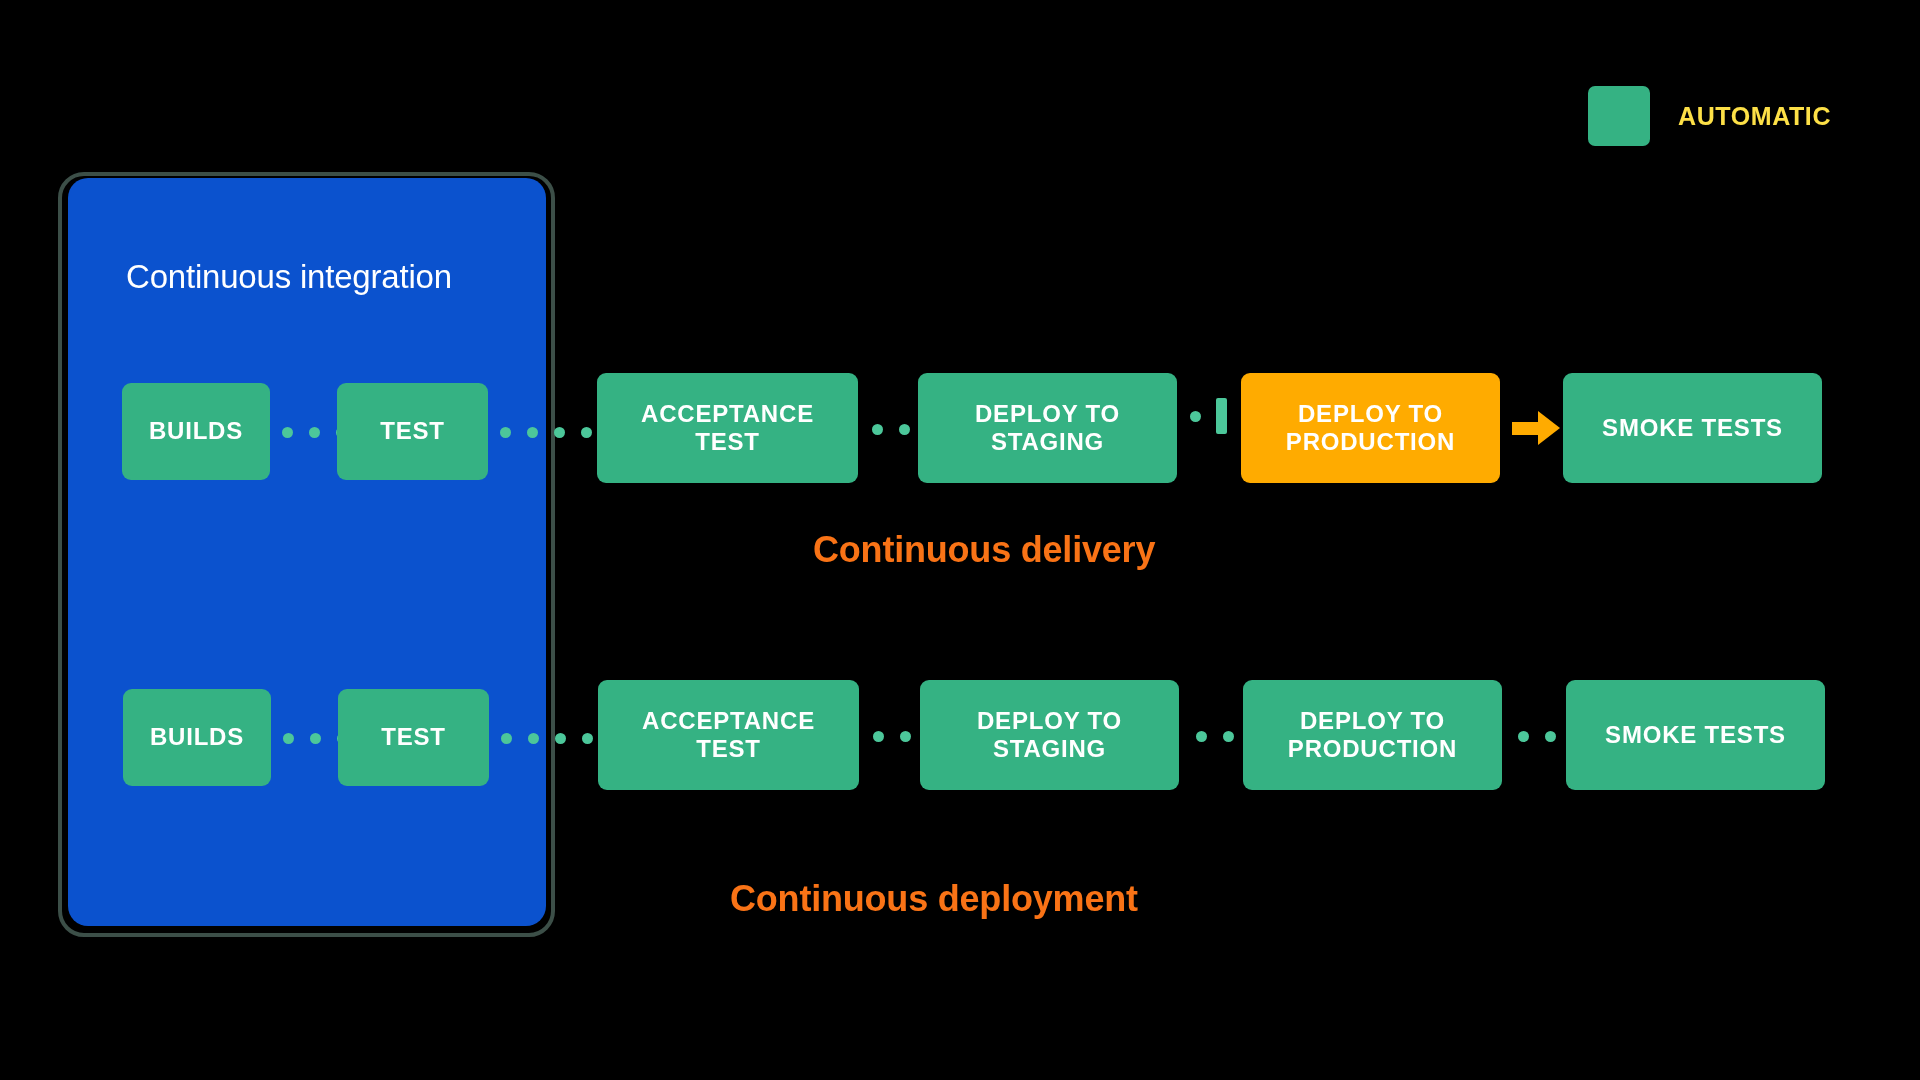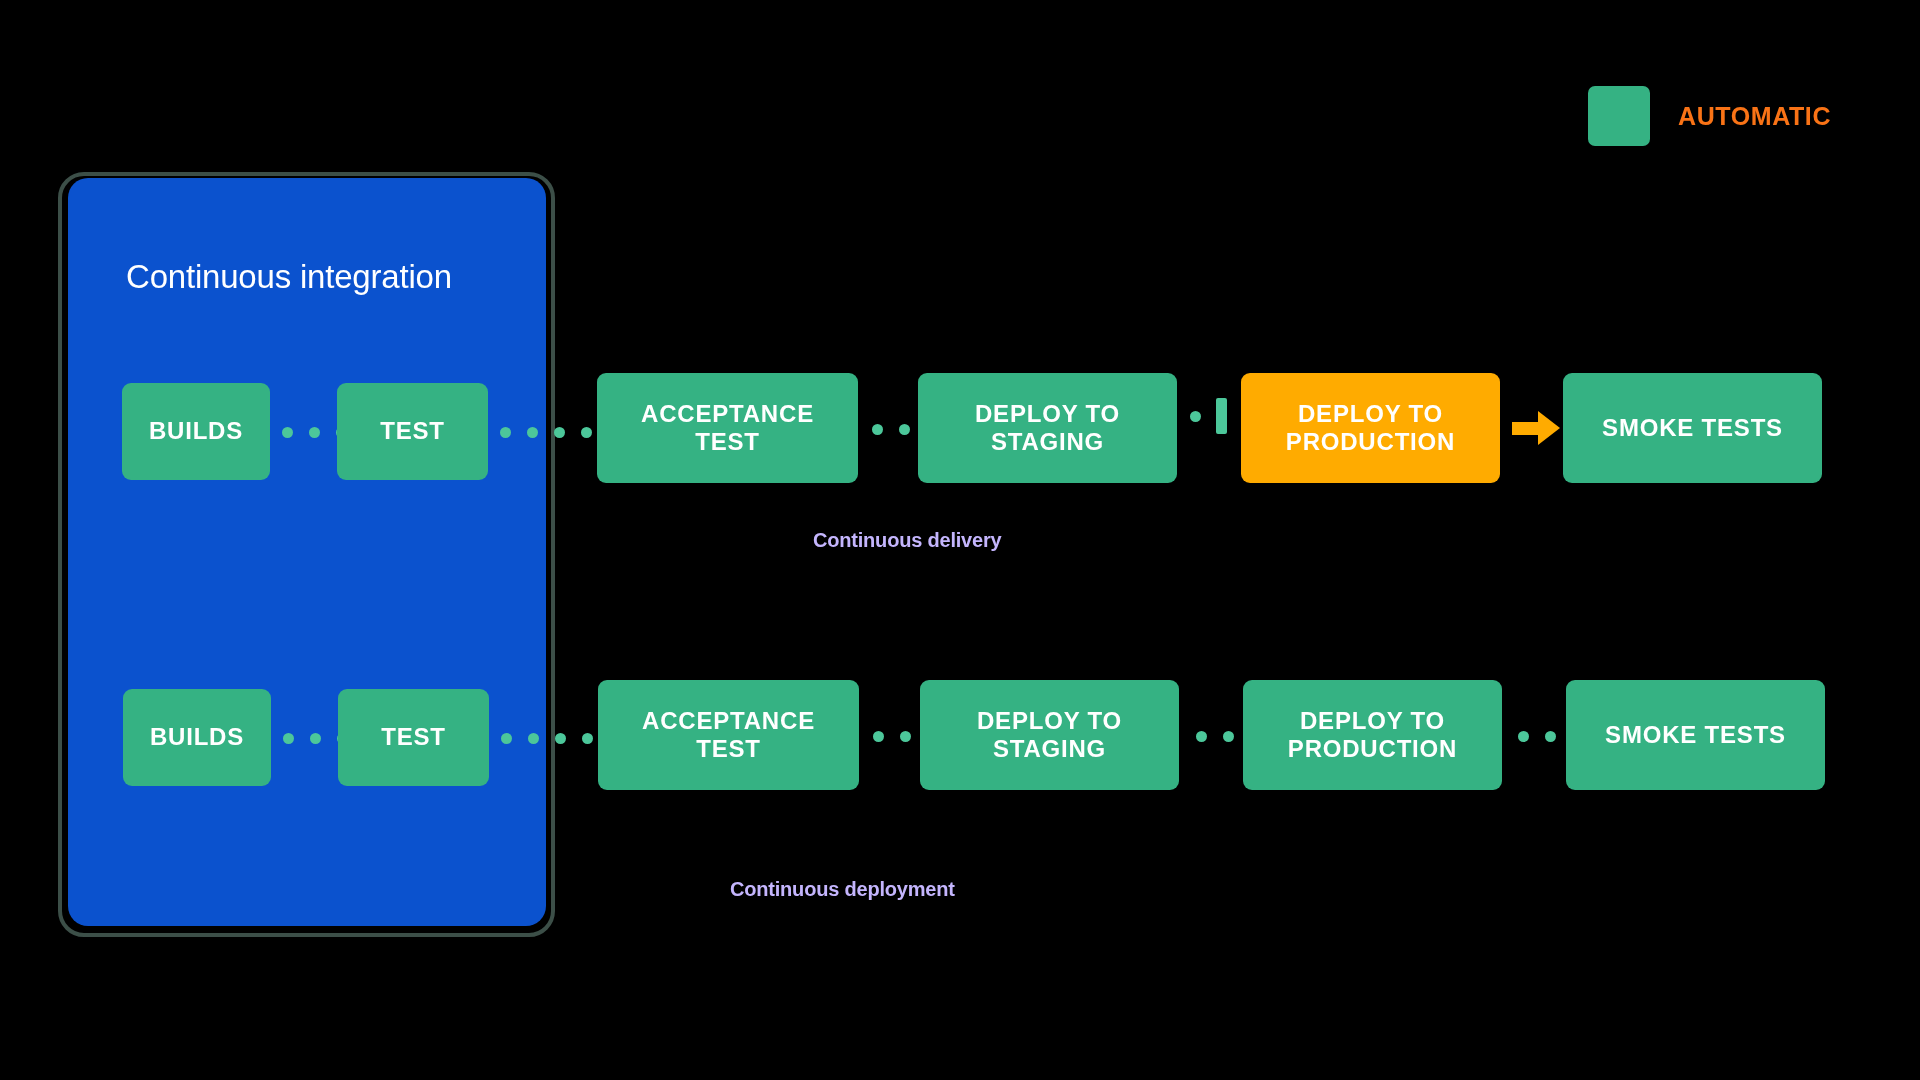--- a/index.html
+++ b/index.html
@@ -39,21 +39,21 @@
     width: 62px;
     height: 60px;
     border-radius: 7px;
     flex: 0 0 auto;
   }
   .legend-label {
     margin-left: 28px;
     font-size: 25px;
     font-weight: bold;
     letter-spacing: 0.6px;
-    color: #f97316;
+    color: #fde047;
     white-space: nowrap;
   }
 
   
   .ci-outline {
     position: absolute;
     left: 58px;
     top: 172px;
     width: 497px;
     height: 765px;
@@ -138,23 +138,23 @@
   .arrow-head {
     width: 0; height: 0;
     border-top: 17px solid transparent;
     border-bottom: 17px solid transparent;
     border-left: 22px solid #ffab00;
   }
 
   
   .caption {
     position: absolute;
-    font-size: 20px;
+    font-size: 36px;
     font-weight: bold;
-    color: #c4b5fd;
+    color: #f97316;
     letter-spacing: -0.2px;
     white-space: nowrap;
   }
 </style>
 </head>
 <body>
 
 <div id="stage">
 
   <div class="legend">

